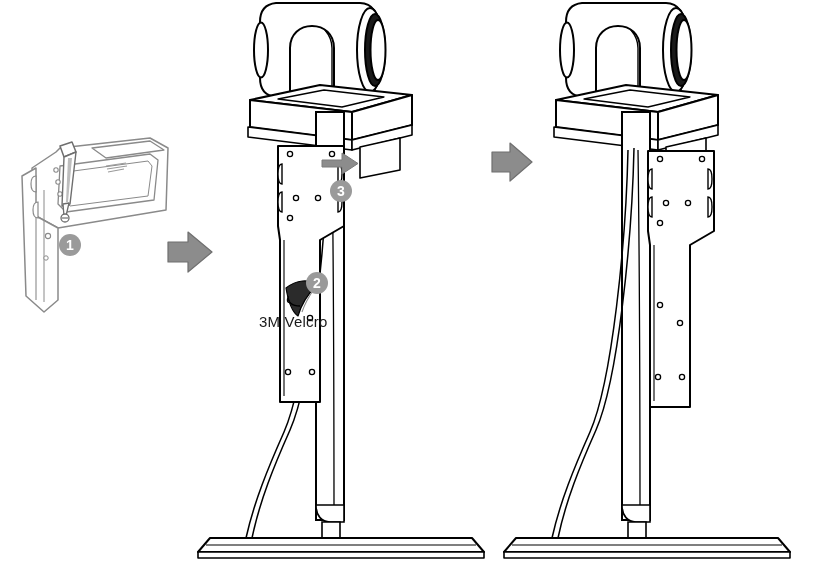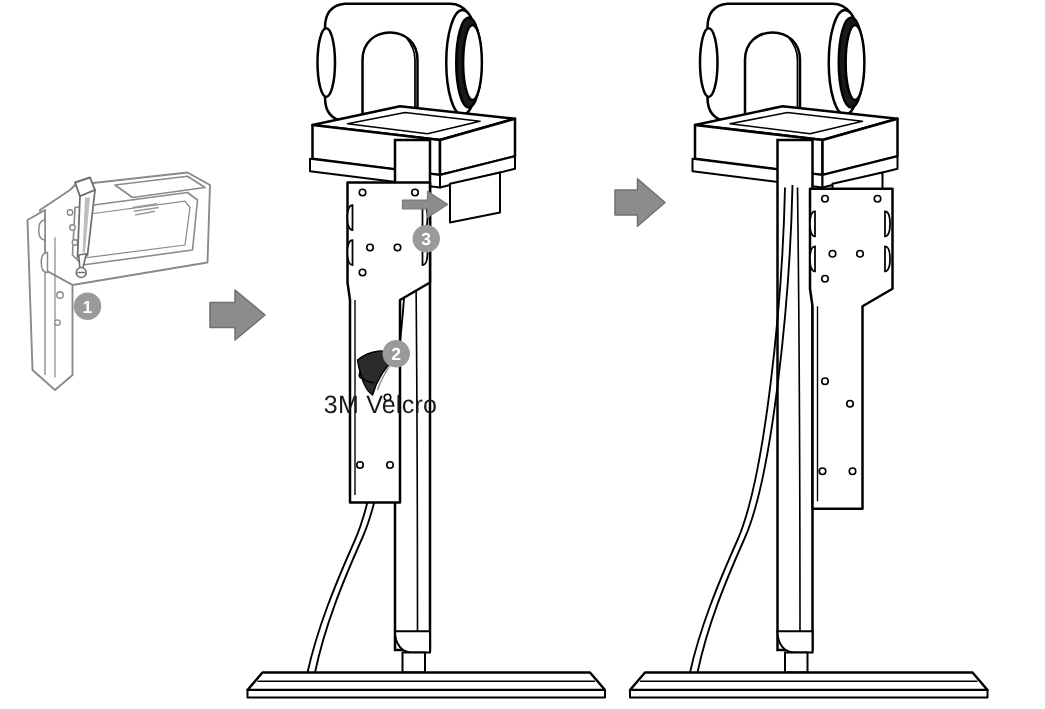--- a/index.html
+++ b/index.html
@@ -7,21 +7,21 @@
   body{
     width:836px;height:567px;overflow:hidden;
     font-family:"Liberation Sans", sans-serif;
     color:#1a1a1a;
   }
   #stage{position:relative;width:836px;height:567px;background:#ffffff;}
   #artboard{position:absolute;left:0;top:0;width:836px;height:567px;}
   .label-text{
     position:absolute;
     font-family:"Liberation Sans", sans-serif;
-    font-size:20px;
+    font-size:15px;
     color:#1a1a1a;
     white-space:nowrap;
     letter-spacing:0.2px;
   }
   #velcro-label{left:259px;top:313px;}
 </style>
 </head>
 <body>
 
 <div id="stage">

